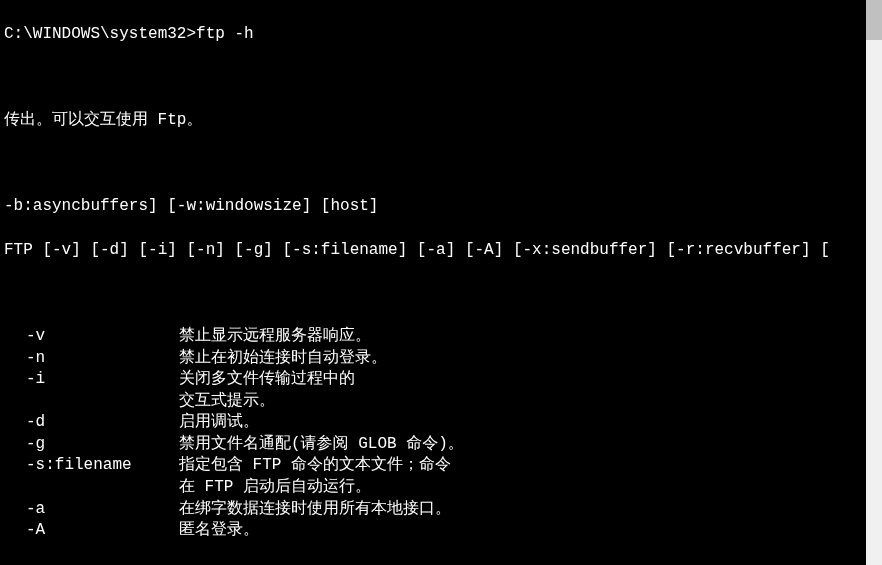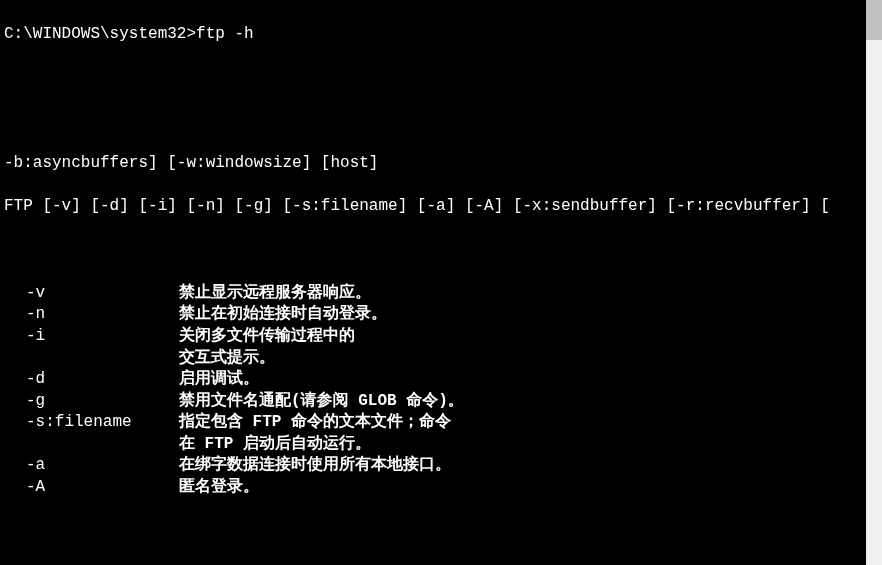--- a/index.html
+++ b/index.html
@@ -51,29 +51,29 @@
     .option-row {
       display: flex;
     }
     .opt-col {
       display: inline-block;
       width: 175px;
       padding-left: 22px;
     }
     .desc-col {
       display: inline-block;
-      font-weight: bold;
     }
   </style>
 </head>
 <body>
 
 <div class="terminal">
 <span class="prompt-line">C:\WINDOWS\system32&gt;ftp -h</span>
 <span class="blank-line"></span>
+<span class="prompt-line">传出。可以交互使用 Ftp。</span>
 <span class="blank-line"></span>
 <span class="prompt-line">-b:asyncbuffers] [-w:windowsize] [host]</span>
 <span class="prompt-line">FTP [-v] [-d] [-i] [-n] [-g] [-s:filename] [-a] [-A] [-x:sendbuffer] [-r:recvbuffer] [</span>
 <span class="blank-line"></span>
 <div id="options-container"><div class="option-row"><span class="opt-col">-v</span><span class="desc-col">禁止显示远程服务器响应。</span></div><div class="option-row"><span class="opt-col">-n</span><span class="desc-col">禁止在初始连接时自动登录。</span></div><div class="option-row"><span class="opt-col">-i</span><span class="desc-col">关闭多文件传输过程中的</span></div><div class="option-row"><span class="opt-col"></span><span class="desc-col">交互式提示。</span></div><div class="option-row"><span class="opt-col">-d</span><span class="desc-col">启用调试。</span></div><div class="option-row"><span class="opt-col">-g</span><span class="desc-col">禁用文件名通配(请参阅 GLOB 命令)。</span></div><div class="option-row"><span class="opt-col">-s:filename</span><span class="desc-col">指定包含 FTP 命令的文本文件；命令</span></div><div class="option-row"><span class="opt-col"></span><span class="desc-col">在 FTP 启动后自动运行。</span></div><div class="option-row"><span class="opt-col">-a</span><span class="desc-col">在绑字数据连接时使用所有本地接口。</span></div><div class="option-row"><span class="opt-col">-A</span><span class="desc-col">匿名登录。</span></div></div>
 
 
 
 </div>
 

